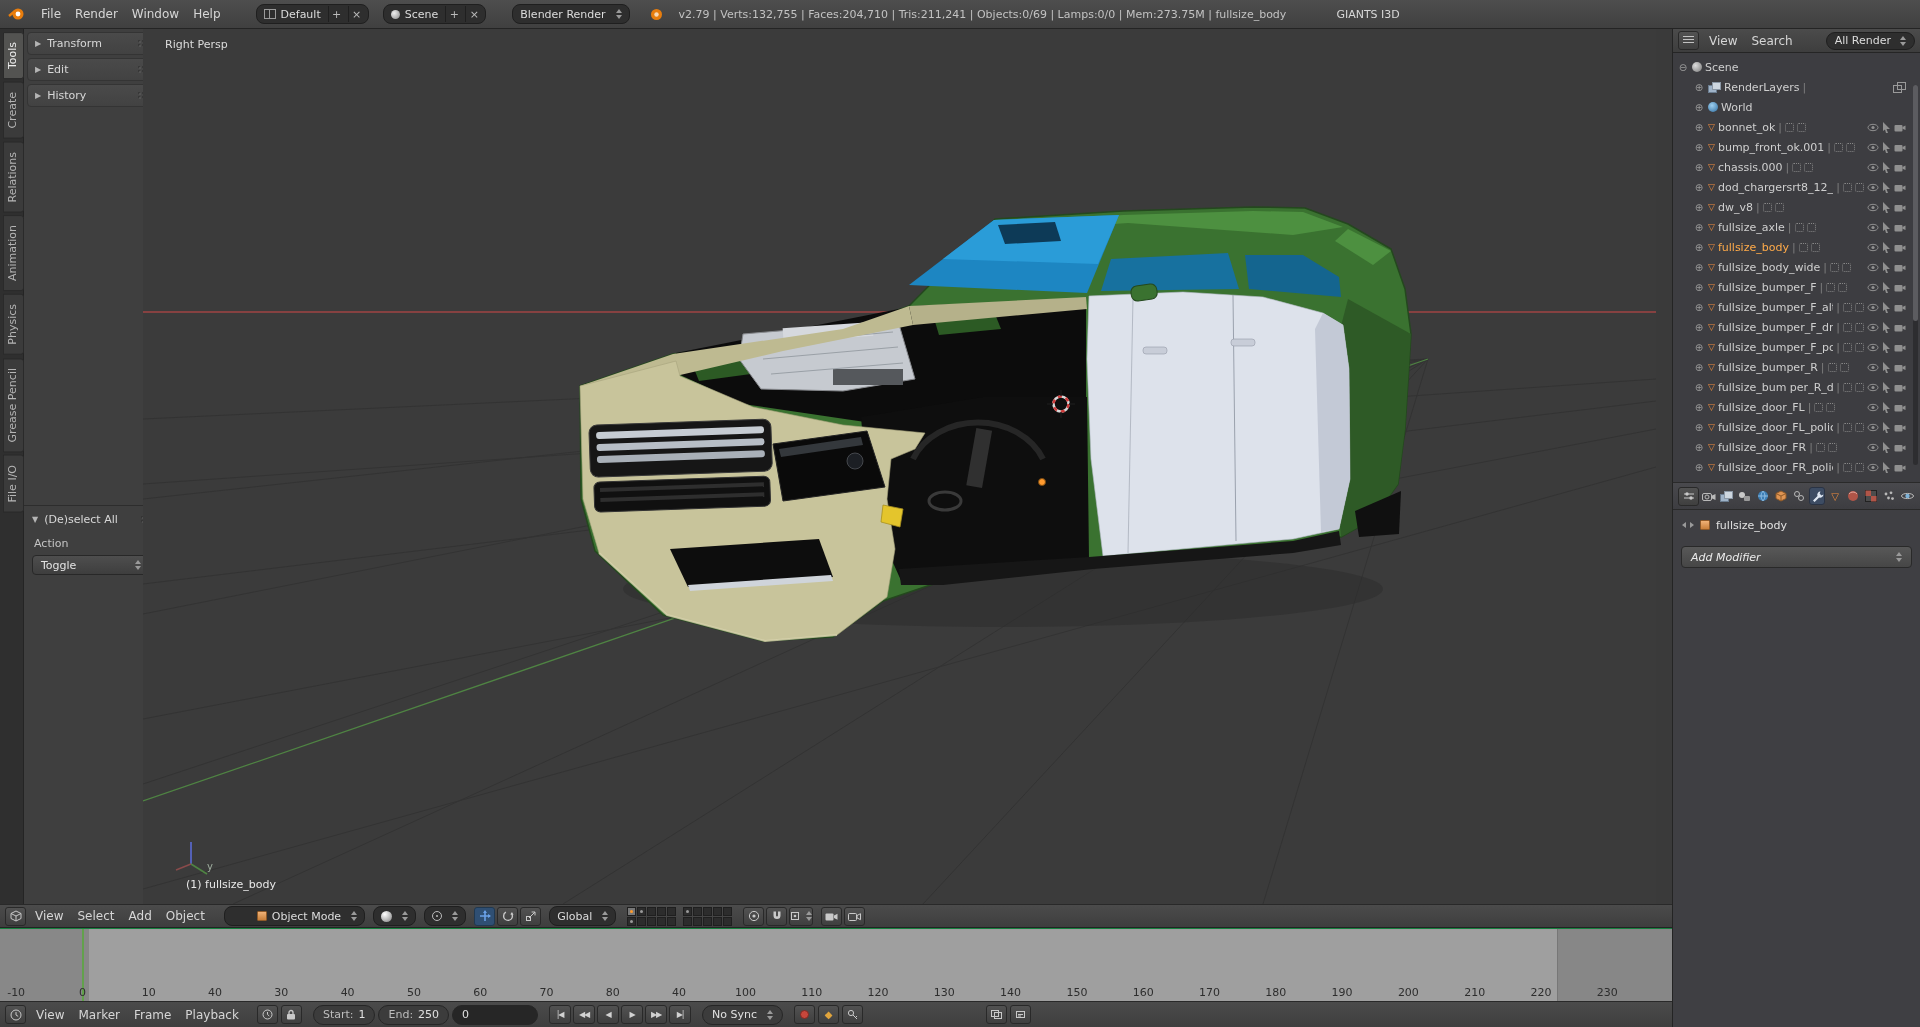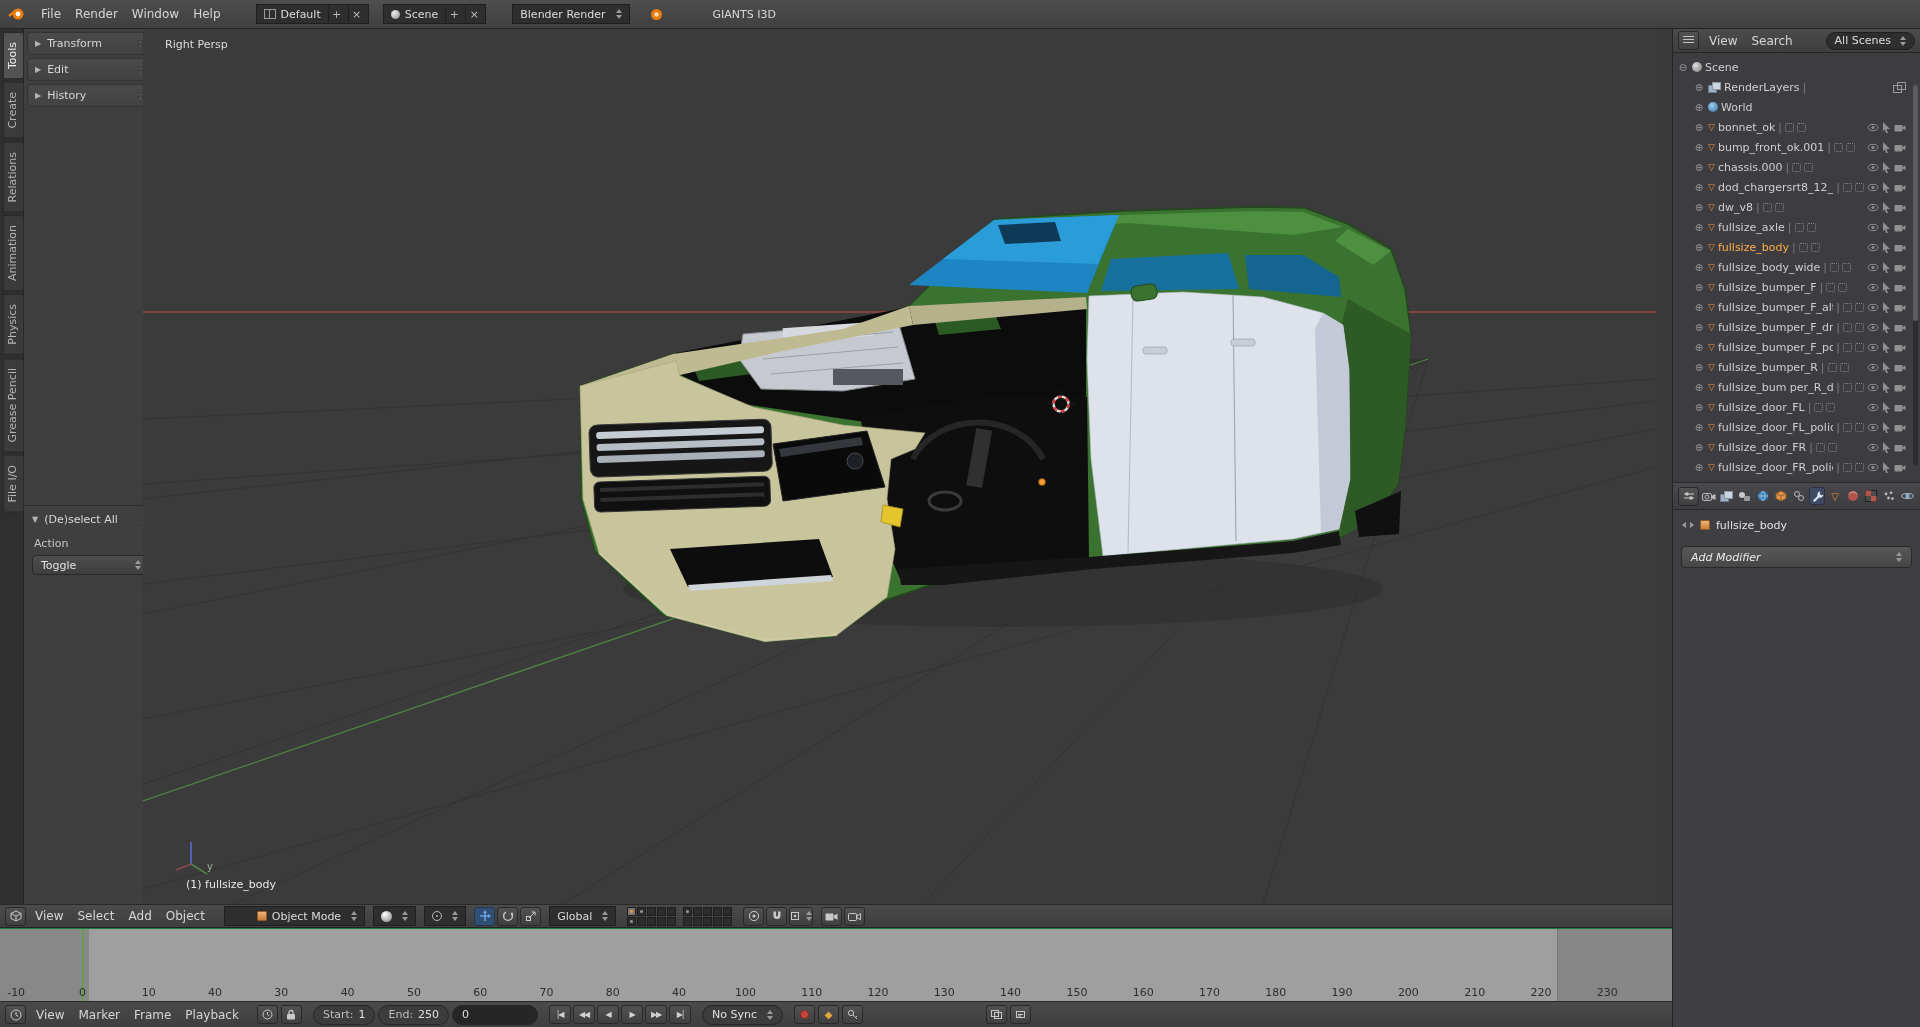--- a/index.html
+++ b/index.html
@@ -1,21 +1,21 @@
 <!DOCTYPE html>
 <html><head>
 <meta charset="utf-8">
 <style>
   *{margin:0;padding:0;box-sizing:border-box;font-family:"DejaVu Sans",sans-serif;}
   html,body{width:1920px;height:1027px;background:#2b2b2b;overflow:hidden;}
   .app{position:absolute;left:0;top:0;width:1920px;height:1027px;background:#3a3a3a;font-size:11px;color:#d0d0d0;}
 
   
   .menu-label{padding:0 7px;font-size:12px;color:#d6d6d6;white-space:nowrap;cursor:default;}
-  .field{height:20px;background:#2e2e2e;border:1px solid #1f1f1f;border-radius:0;display:inline-flex;align-items:center;padding:0 7px;gap:5px;color:#dcdcdc;font-size:11px;white-space:nowrap;}
+  .field{height:20px;background:#2e2e2e;border:1px solid #1f1f1f;border-radius:8px;display:inline-flex;align-items:center;padding:0 7px;gap:5px;color:#dcdcdc;font-size:11px;white-space:nowrap;}
   .mini-btn{width:17px;height:16px;border-left:1px solid #1f1f1f;display:inline-flex;align-items:center;justify-content:center;color:#bbb;font-size:11px;margin:0 -4px 0 2px;}
   .updn{display:inline-flex;flex-direction:column;gap:2px;margin-left:5px;}
   .updn i{width:0;height:0;border-left:3px solid transparent;border-right:3px solid transparent;}
   .updn .u{border-bottom:4px solid #9a9a9a;}
   .updn .d{border-top:4px solid #9a9a9a;}
   .icon-btn{height:19px;min-width:21px;border-radius:3px;background:linear-gradient(#525252,#3f3f3f);border:1px solid #292929;display:inline-flex;align-items:center;justify-content:center;color:#c9c9c9;font-size:9px;gap:1px;}
   .icon-btn.pressed{background:#2f4f73;border-color:#203850;}
   .hbar{background:linear-gradient(#4b4b4b,#3e3e3e);border-bottom:1px solid #252525;}
 
   
@@ -139,20 +139,21 @@
           <i class="u"></i>
           <i class="d"></i>
         </span>
     </div>
     <span style="margin-left:18px;display:inline-flex;">
       <svg width="13" height="13" viewBox="0 0 13 13">
           <circle cx="6.5" cy="6.5" r="5.5" fill="#e87d0d"></circle>
           <circle cx="6.5" cy="6.5" r="2.2" fill="#f7d9b6"></circle>
         </svg>
     </span>
+    <span class="stats">v2.79 | Verts:132,755 | Faces:204,710 | Tris:211,241 | Objects:0/69 | Lamps:0/0 | Mem:273.75M | fullsize_body</span>
     <span class="brand">GIANTS I3D</span>
   </header>
 
   <nav class="tabs-col">
       <span class="vtab active">Tools</span>
       <span class="vtab">Create</span>
       <span class="vtab">Relations</span>
       <span class="vtab">Animation</span>
       <span class="vtab">Physics</span>
       <span class="vtab">Grease Pencil</span>
@@ -489,21 +490,21 @@
   <aside class="outliner">
     <div class="outliner-header hbar">
       <span class="icon-btn">
           <span class="list-ico"></span>
         </span>
       <div style="display:flex;">
           <span class="menu-label">View</span>
           <span class="menu-label">Search</span>
         </div>
       <div class="scope-field">
-        <span>All Scenes</span>
+        <span>All Render</span>
         <span class="updn">
             <i class="u"></i>
             <i class="d"></i>
           </span>
       </div>
     </div>
     <div class="otree">
       <div class="row">
         <span class="expander">⊖</span>
         <span class="sc-ico"></span>

